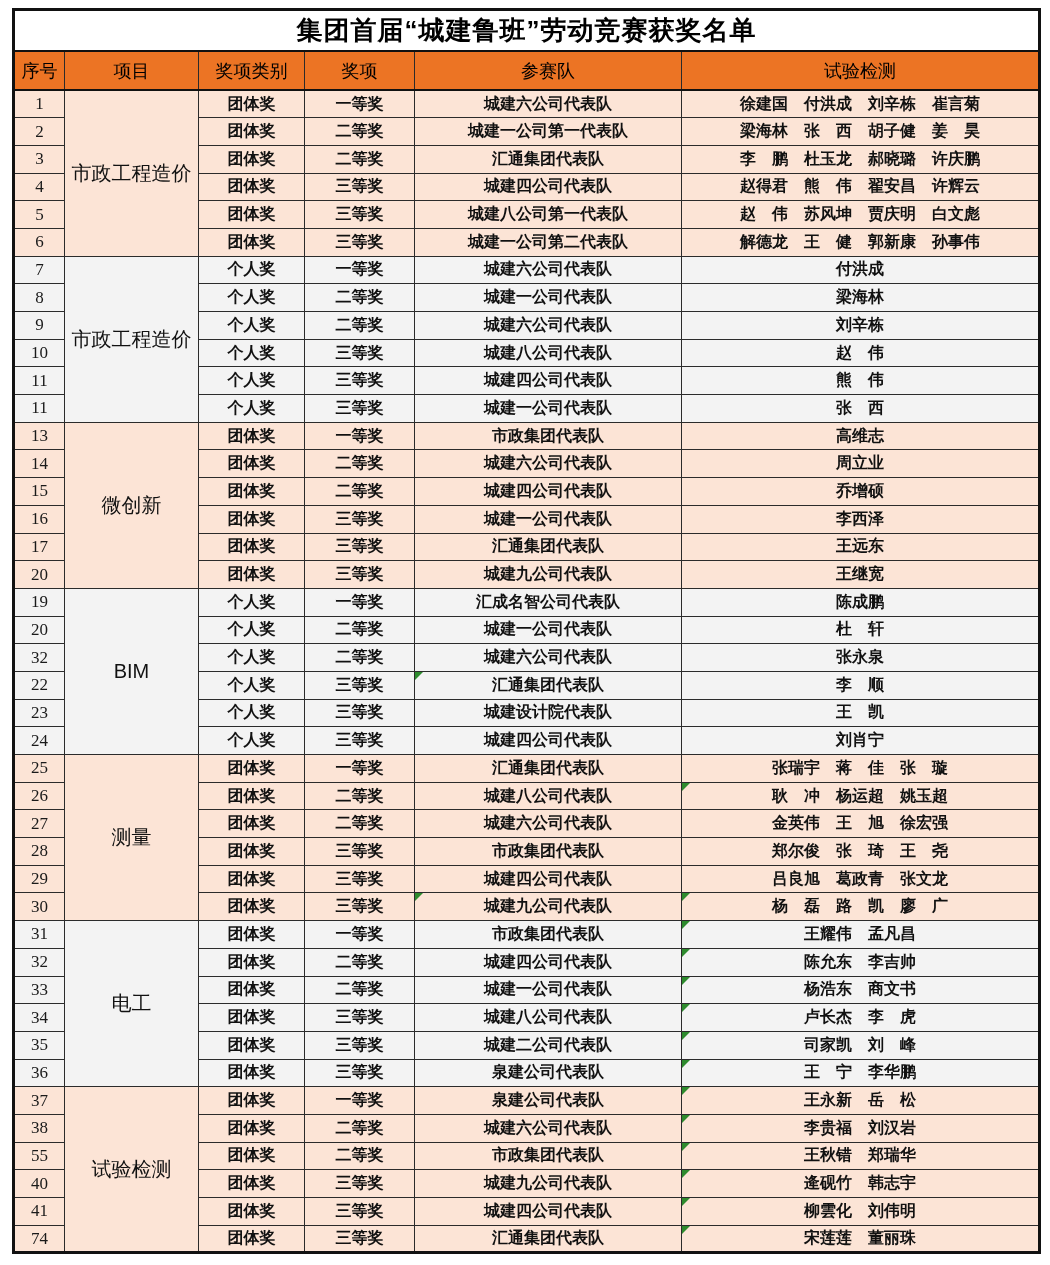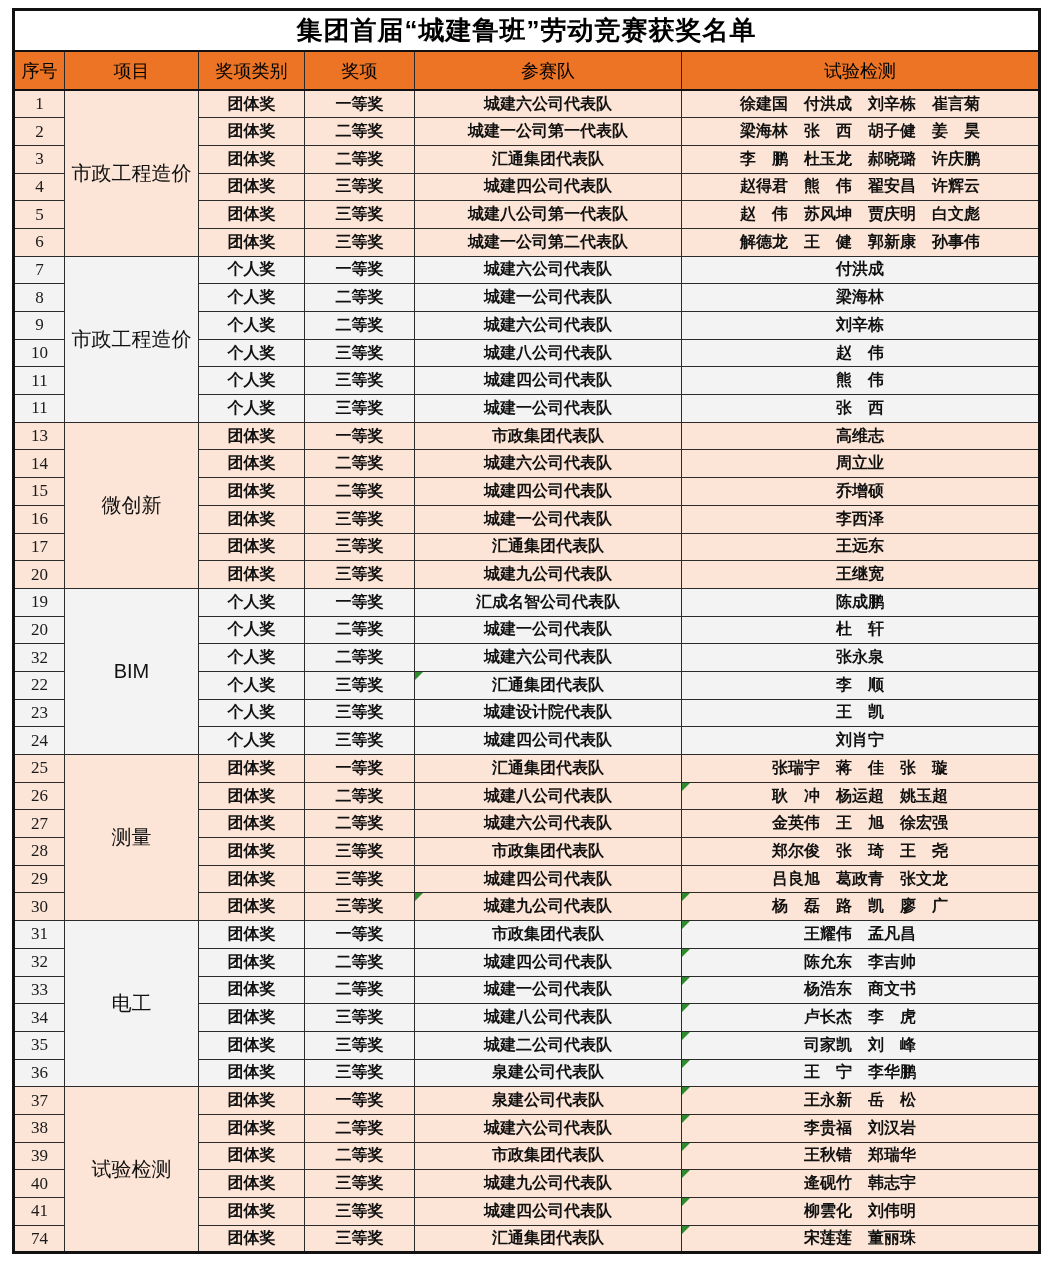--- a/index.html
+++ b/index.html
@@ -374,21 +374,21 @@
           <td class="cell-players"><span class="marker"></span><span class="txt">王永新　岳　松</span></td>
         </tr>
         <tr class="peach">
           <td class="cell-num"><span class="txt">38</span></td>
           <td class="cell-category"><span class="txt">团体奖</span></td>
           <td class="cell-award"><span class="txt">二等奖</span></td>
           <td class="cell-team"><span class="txt">城建六公司代表队</span></td>
           <td class="cell-players"><span class="marker"></span><span class="txt">李贵福　刘汉岩</span></td>
         </tr>
         <tr class="peach">
-          <td class="cell-num"><span class="txt">39</span></td>
+          <td class="cell-num"><span class="txt">55</span></td>
           <td class="cell-category"><span class="txt">团体奖</span></td>
           <td class="cell-award"><span class="txt">二等奖</span></td>
           <td class="cell-team"><span class="txt">市政集团代表队</span></td>
           <td class="cell-players"><span class="marker"></span><span class="txt">王秋错　郑瑞华</span></td>
         </tr>
         <tr class="peach">
           <td class="cell-num"><span class="txt">40</span></td>
           <td class="cell-category"><span class="txt">团体奖</span></td>
           <td class="cell-award"><span class="txt">三等奖</span></td>
           <td class="cell-team"><span class="txt">城建九公司代表队</span></td>

